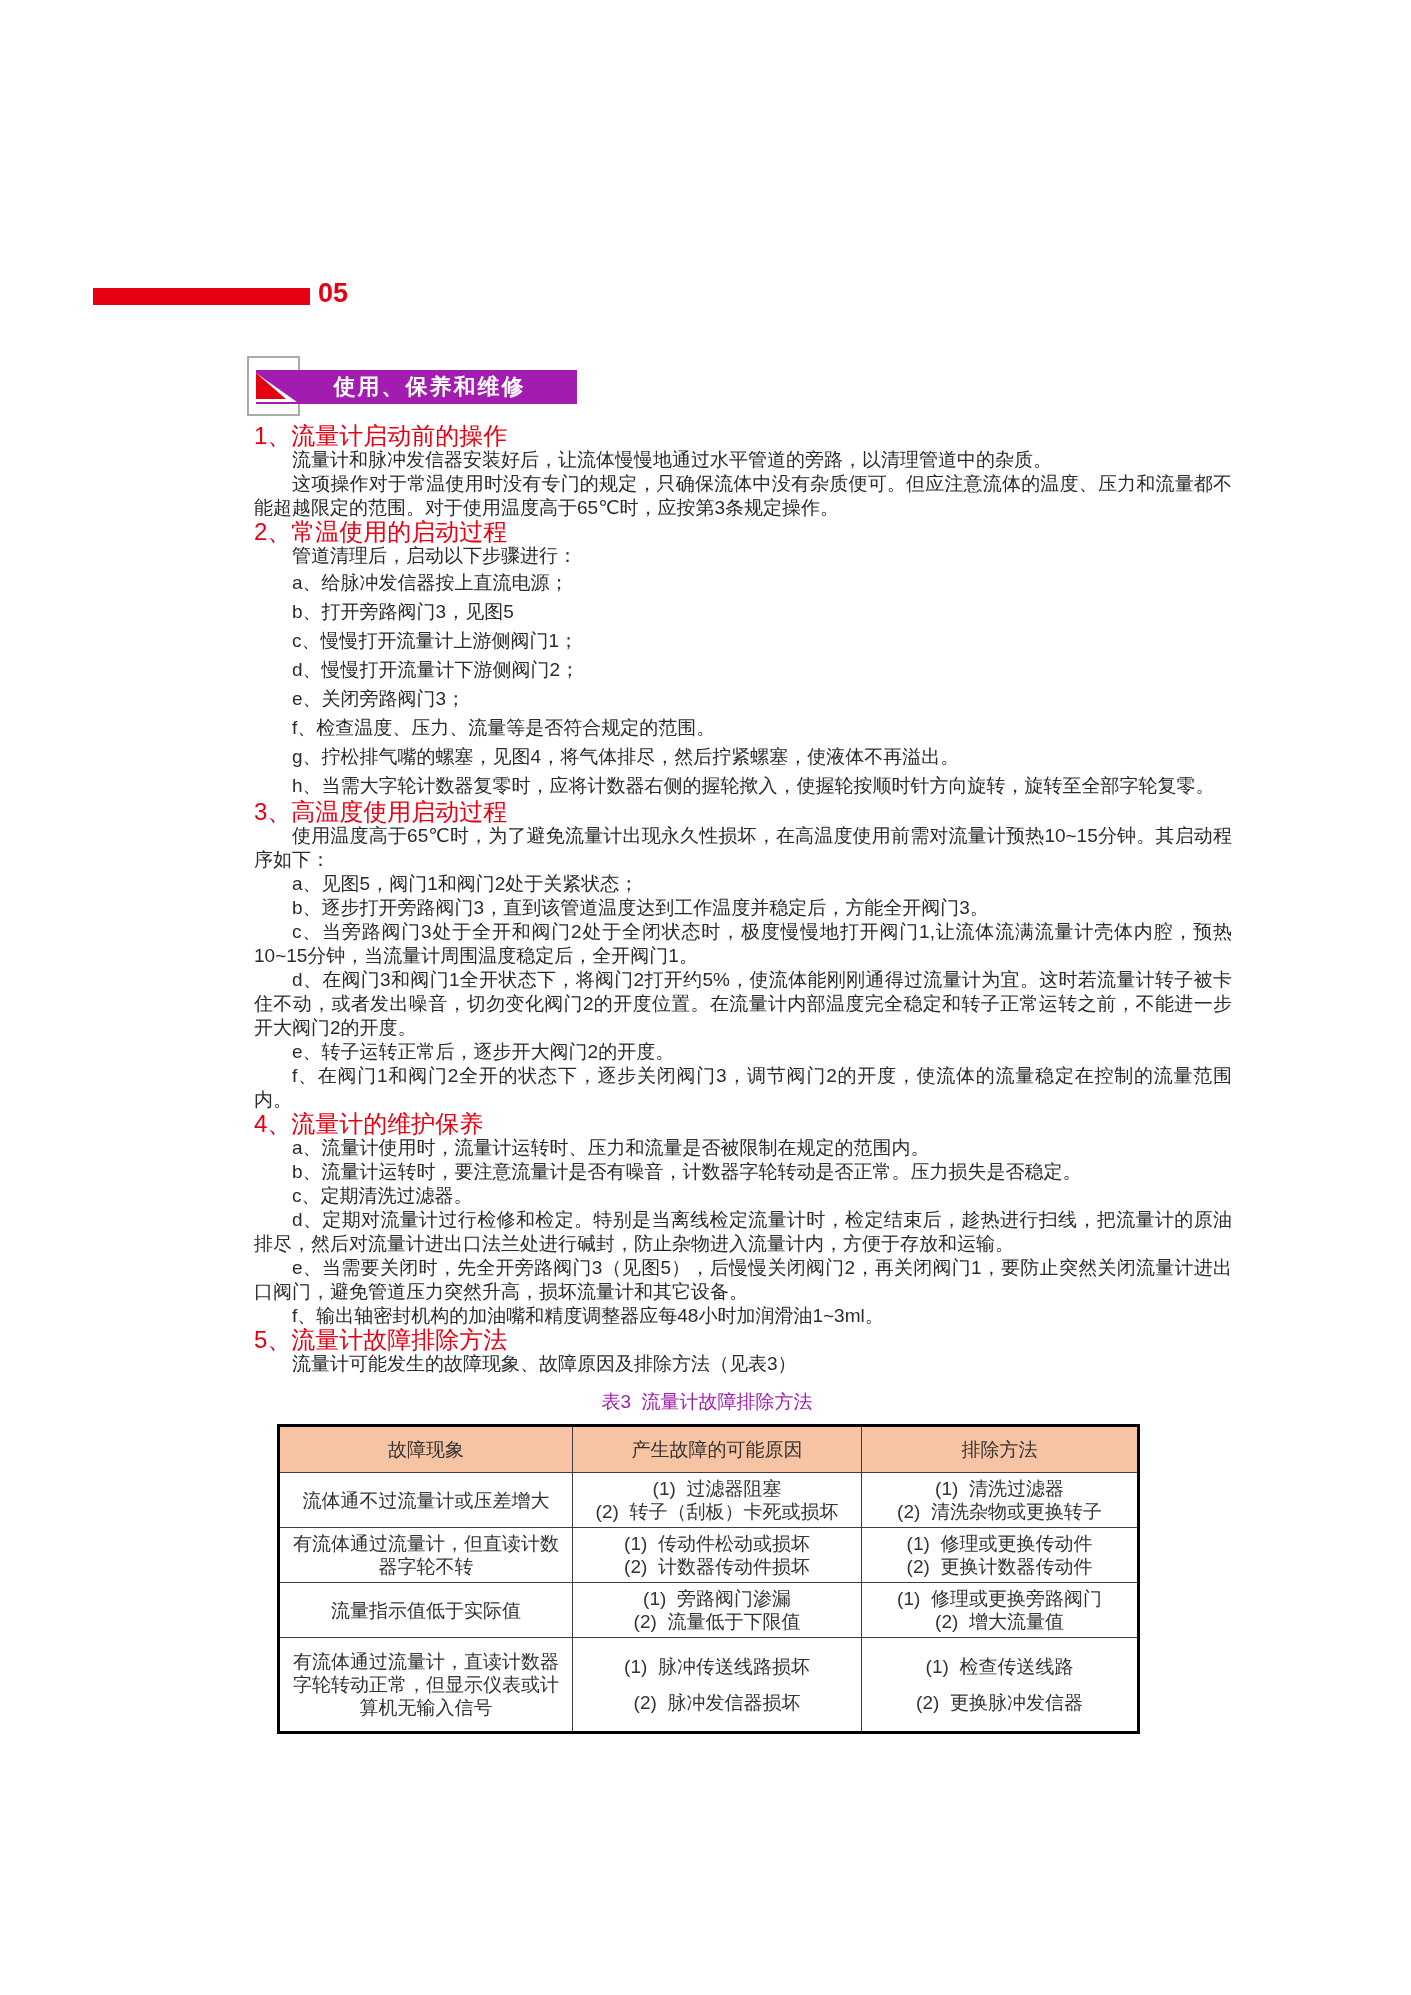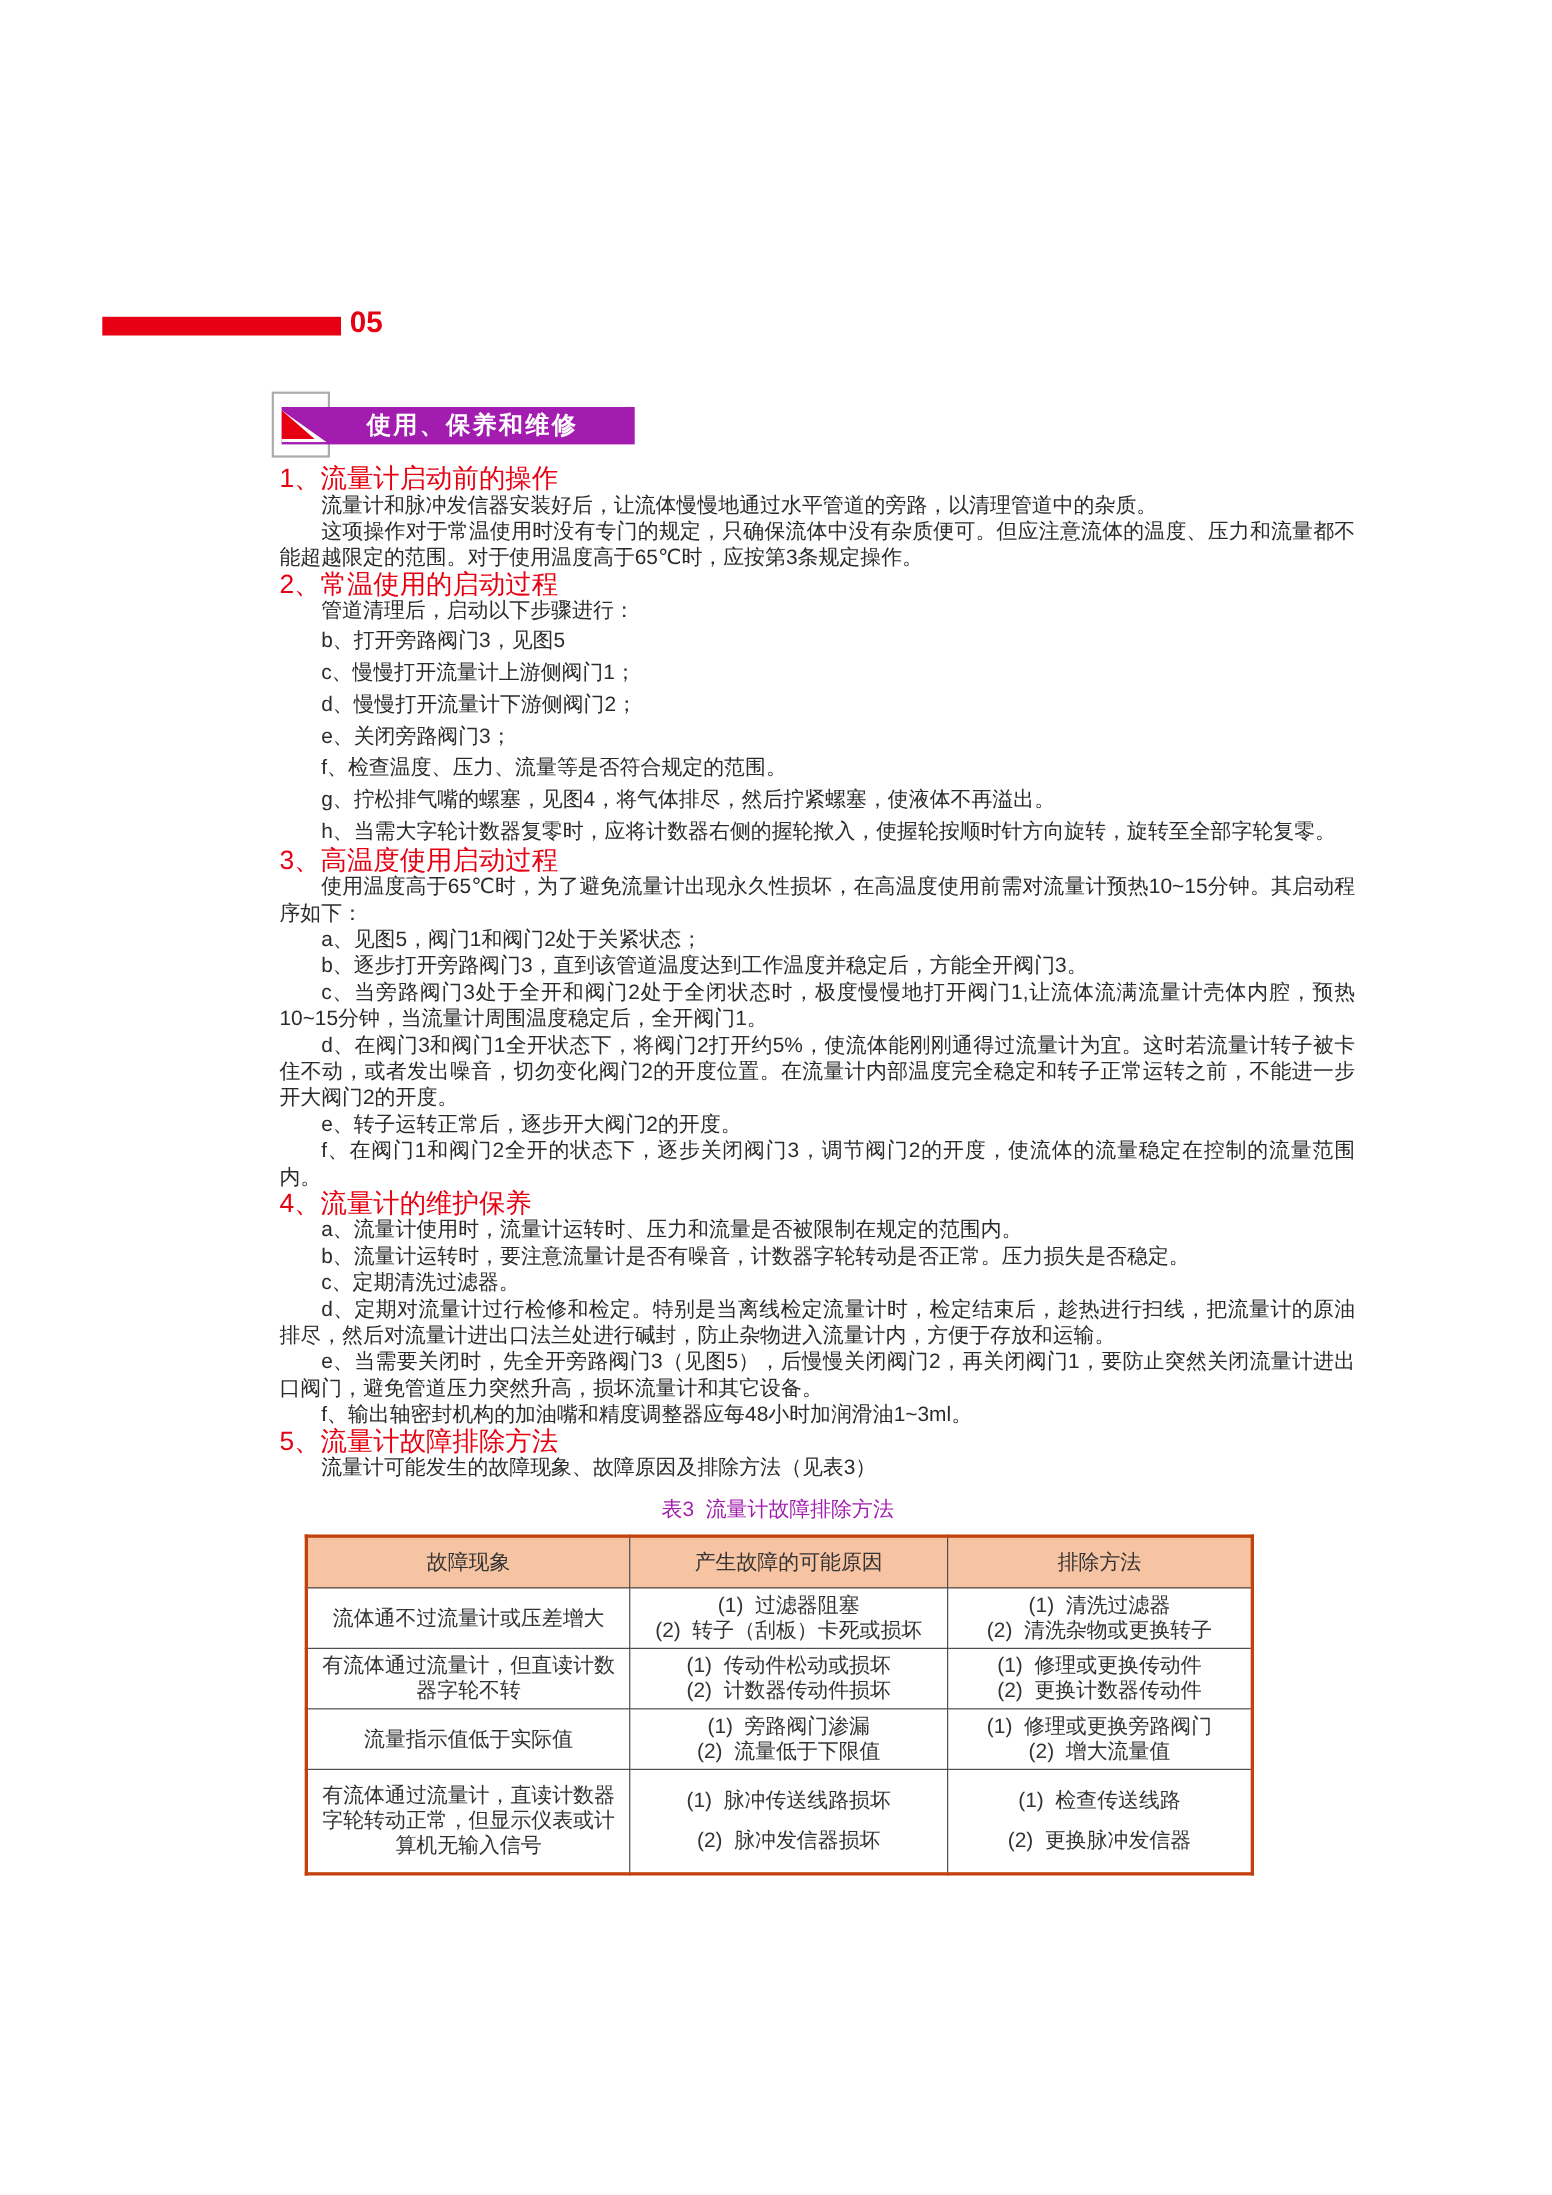--- a/index.html
+++ b/index.html
@@ -43,21 +43,21 @@
   }
   .para{text-indent:2em;white-space:pre-wrap;}
   .sec-loose .para.item{line-height:29px;}
   
   .tbl-caption{
     margin:14px 0 10px 23px;width:860px;text-align:center;
     font-size:19px;color:#a21caf;white-space:pre-wrap;line-height:24px;
   }
   table.fault{
     margin-left:23px;width:860px;border-collapse:collapse;
-    border:3px solid #c2410c;table-layout:fixed;
+    border:3px solid #000000;table-layout:fixed;
   }
   table.fault td,table.fault th{
     border:1.5px solid #3d3d3d;vertical-align:middle;
     font-size:19px;font-weight:normal;color:#333333;padding:4px 6px;box-sizing:border-box;
   }
   table.fault th{background:#f6c3a3;height:47px;text-align:center;}
   td.cell-center{text-align:center;line-height:23px;}
   td.cell-list{text-align:left;padding-left:20px;}
   .li{white-space:pre-wrap;line-height:23px;text-align:center;}
   tr.row-tall .li{margin:13px 0;}
@@ -83,20 +83,21 @@
   <div class="content" id="content-root">
 
     <div class="section">
         <div class="sec-heading">1、流量计启动前的操作</div>
         <div class="para">流量计和脉冲发信器安装好后，让流体慢慢地通过水平管道的旁路，以清理管道中的杂质。</div>
         <div class="para">这项操作对于常温使用时没有专门的规定，只确保流体中没有杂质便可。但应注意流体的温度、压力和流量都不能超越限定的范围。对于使用温度高于65℃时，应按第3条规定操作。</div>
       </div>
       <div class="section sec-loose">
         <div class="sec-heading">2、常温使用的启动过程</div>
         <div class="para">管道清理后，启动以下步骤进行：</div>
+        <div class="para item">a、给脉冲发信器按上直流电源；</div>
         <div class="para item">b、打开旁路阀门3，见图5</div>
         <div class="para item">c、慢慢打开流量计上游侧阀门1；</div>
         <div class="para item">d、慢慢打开流量计下游侧阀门2；</div>
         <div class="para item">e、关闭旁路阀门3；</div>
         <div class="para item">f、检查温度、压力、流量等是否符合规定的范围。</div>
         <div class="para item">g、拧松排气嘴的螺塞，见图4，将气体排尽，然后拧紧螺塞，使液体不再溢出。</div>
         <div class="para item">h、当需大字轮计数器复零时，应将计数器右侧的握轮揿入，使握轮按顺时针方向旋转，旋转至全部字轮复零。</div>
       </div>
       <div class="section">
         <div class="sec-heading">3、高温度使用启动过程</div>

